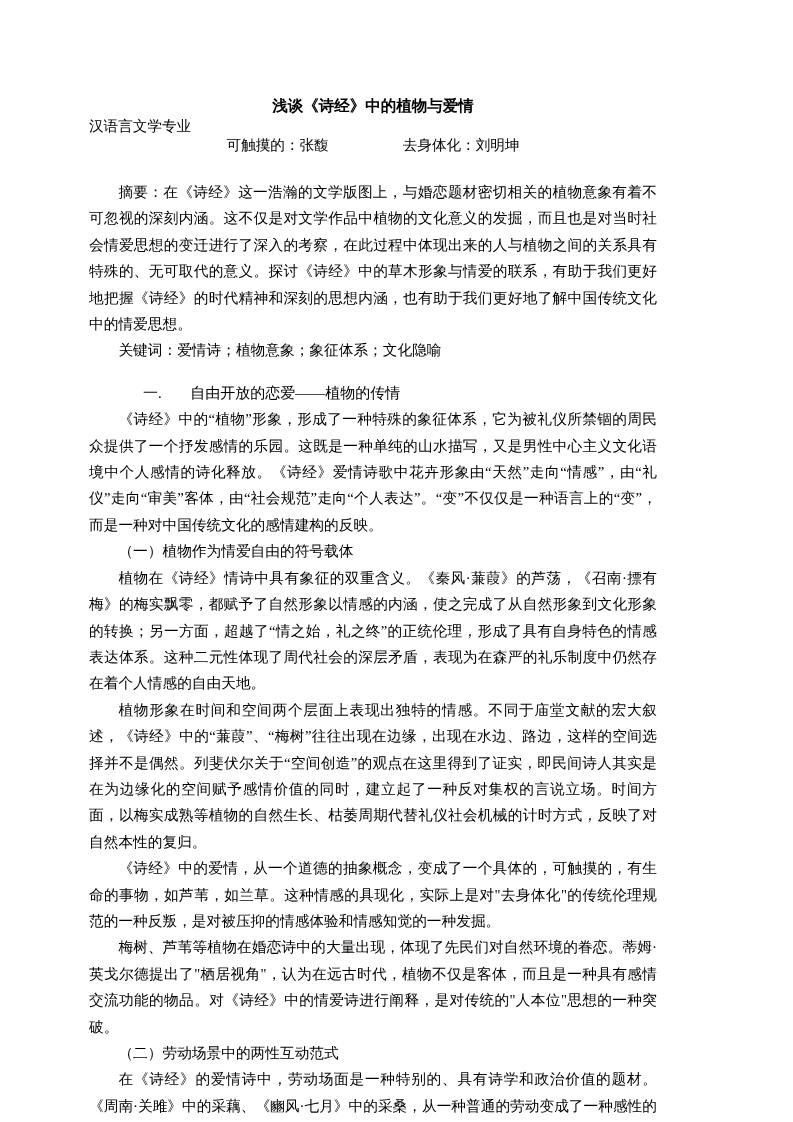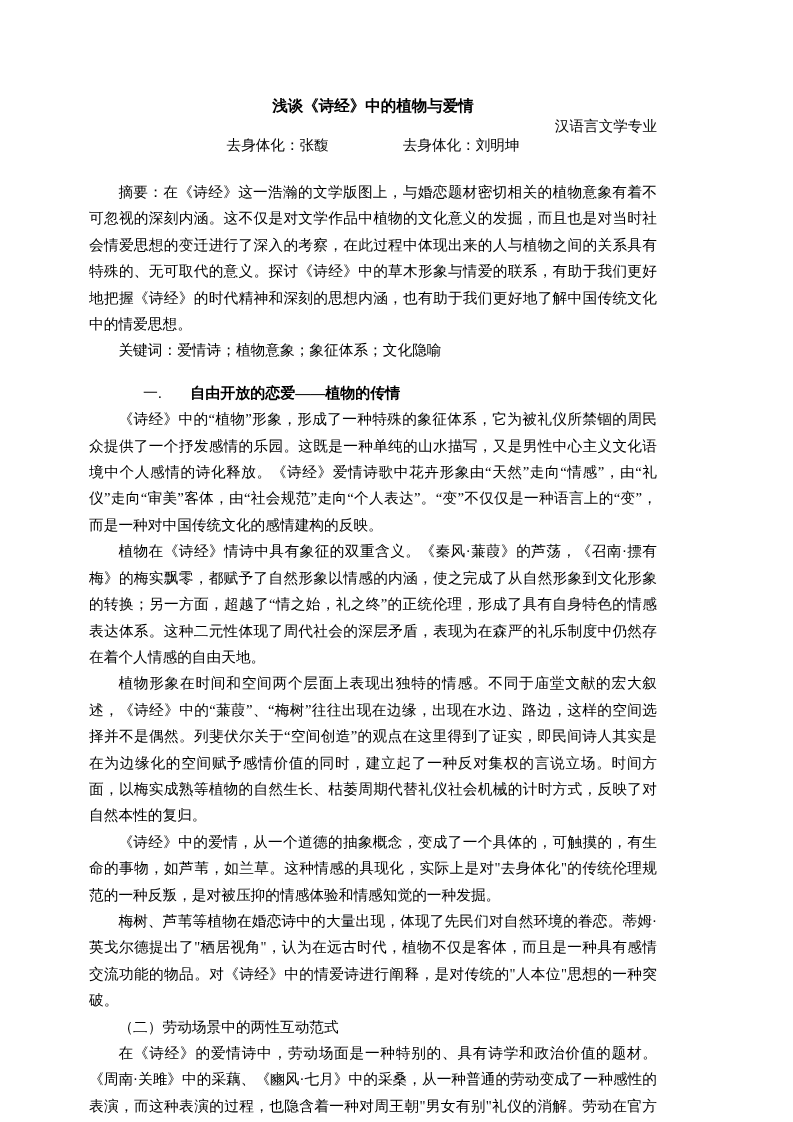--- a/index.html
+++ b/index.html
@@ -21,21 +21,21 @@
     padding: 95px 88px 0 89px;
   }
   .doc-title {
     margin: 0;
     text-align: center;
     font-size: 15.5px;
     font-weight: bold;
     line-height: 21px;
   }
   .doc-major {
-    text-align: right;
+    text-align: left;
     font-size: 14.6px;
     line-height: 20px;
   }
   .author-line {
     display: flex;
     justify-content: center;
     gap: 74px;
     font-size: 14.6px;
     line-height: 19px;
   }
@@ -54,47 +54,48 @@
     margin-top: 16px;
     font-size: 15px;
     line-height: 26.4px;
     padding-left: 3.6em;
   }
   .sec-num {
     margin-right: 1.9em;
     font-weight: normal;
   }
   .sec-title {
-    font-weight: bold;
+    font-weight: normal;
   }
 </style>
 </head>
 <body>
 
 <div class="page">
 
   <h1 class="doc-title">浅谈《诗经》中的植物与爱情</h1>
 
   <div class="doc-major">汉语言文学专业</div>
 
   <div class="author-line">
-    <span>去身体化：张馥</span>
+    <span>可触摸的：张馥</span>
     <span>去身体化：刘明坤</span>
   </div>
 
   <p class="para abstract">摘要：在《诗经》这一浩瀚的文学版图上，与婚恋题材密切相关的植物意象有着不可忽视的深刻内涵。这不仅是对文学作品中植物的文化意义的发掘，而且也是对当时社会情爱思想的变迁进行了深入的考察，在此过程中体现出来的人与植物之间的关系具有特殊的、无可取代的意义。探讨《诗经》中的草木形象与情爱的联系，有助于我们更好地把握《诗经》的时代精神和深刻的思想内涵，也有助于我们更好地了解中国传统文化中的情爱思想。</p>
 
   <p class="para">关键词：爱情诗；植物意象；象征体系；文化隐喻</p>
 
   <div class="section-heading">
     <span class="sec-num">一.</span><span class="sec-title">自由开放的恋爱——植物的传情</span>
   </div>
 
   <p class="para">《诗经》中的“植物”形象，形成了一种特殊的象征体系，它为被礼仪所禁锢的周民众提供了一个抒发感情的乐园。这既是一种单纯的山水描写，又是男性中心主义文化语境中个人感情的诗化释放。《诗经》爱情诗歌中花卉形象由“天然”走向“情感”，由“礼仪”走向“审美”客体，由“社会规范”走向“个人表达”。“变”不仅仅是一种语言上的“变”，而是一种对中国传统文化的感情建构的反映。</p>
 
+  <p class="para">（一）植物作为情爱自由的符号载体</p>
 
   <p class="para">植物在《诗经》情诗中具有象征的双重含义。《秦风·蒹葭》的芦荡，《召南·摽有梅》的梅实飘零，都赋予了自然形象以情感的内涵，使之完成了从自然形象到文化形象的转换；另一方面，超越了“情之始，礼之终”的正统伦理，形成了具有自身特色的情感表达体系。这种二元性体现了周代社会的深层矛盾，表现为在森严的礼乐制度中仍然存在着个人情感的自由天地。</p>
   <p class="para">植物形象在时间和空间两个层面上表现出独特的情感。不同于庙堂文献的宏大叙述，《诗经》中的“蒹葭”、“梅树”往往出现在边缘，出现在水边、路边，这样的空间选择并不是偶然。列斐伏尔关于“空间创造”的观点在这里得到了证实，即民间诗人其实是在为边缘化的空间赋予感情价值的同时，建立起了一种反对集权的言说立场。时间方面，以梅实成熟等植物的自然生长、枯萎周期代替礼仪社会机械的计时方式，反映了对自然本性的复归。</p>
   <p class="para">《诗经》中的爱情，从一个道德的抽象概念，变成了一个具体的，可触摸的，有生命的事物，如芦苇，如兰草。这种情感的具现化，实际上是对"去身体化"的传统伦理规范的一种反叛，是对被压抑的情感体验和情感知觉的一种发掘。</p>
   <p class="para">梅树、芦苇等植物在婚恋诗中的大量出现，体现了先民们对自然环境的眷恋。蒂姆·英戈尔德提出了"栖居视角"，认为在远古时代，植物不仅是客体，而且是一种具有感情交流功能的物品。对《诗经》中的情爱诗进行阐释，是对传统的"人本位"思想的一种突破。</p>
 
   <p class="para">（二）劳动场景中的两性互动范式</p>
 
   <p class="para">在《诗经》的爱情诗中，劳动场面是一种特别的、具有诗学和政治价值的题材。《周南·关雎》中的采藕、《豳风·七月》中的采桑，从一种普通的劳动变成了一种感性的表演，而这种表演的过程，也隐含着一种对周王朝"男女有别"礼仪的消解。劳动在官方的论述中是一种维护国家和民族安定的方式，但在民歌中则是打破别种隔离的正当理由。</p>
 

